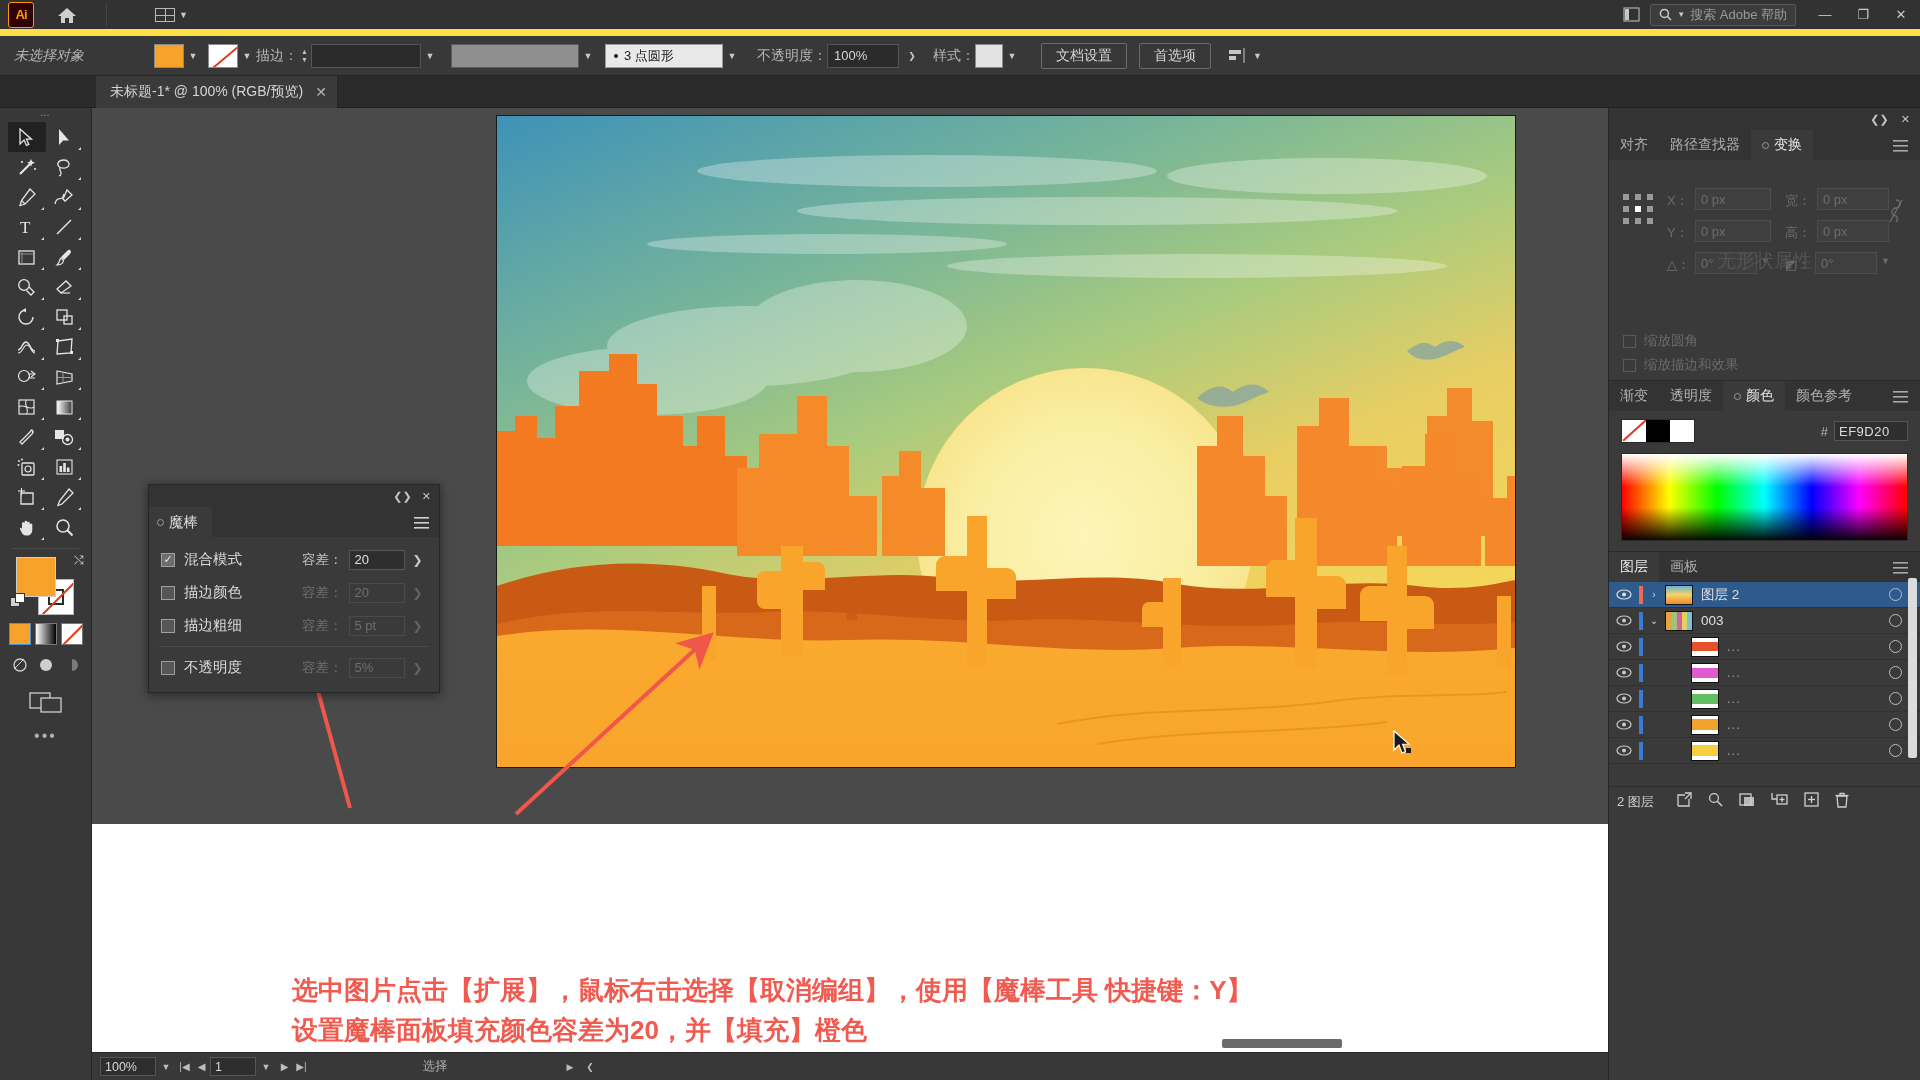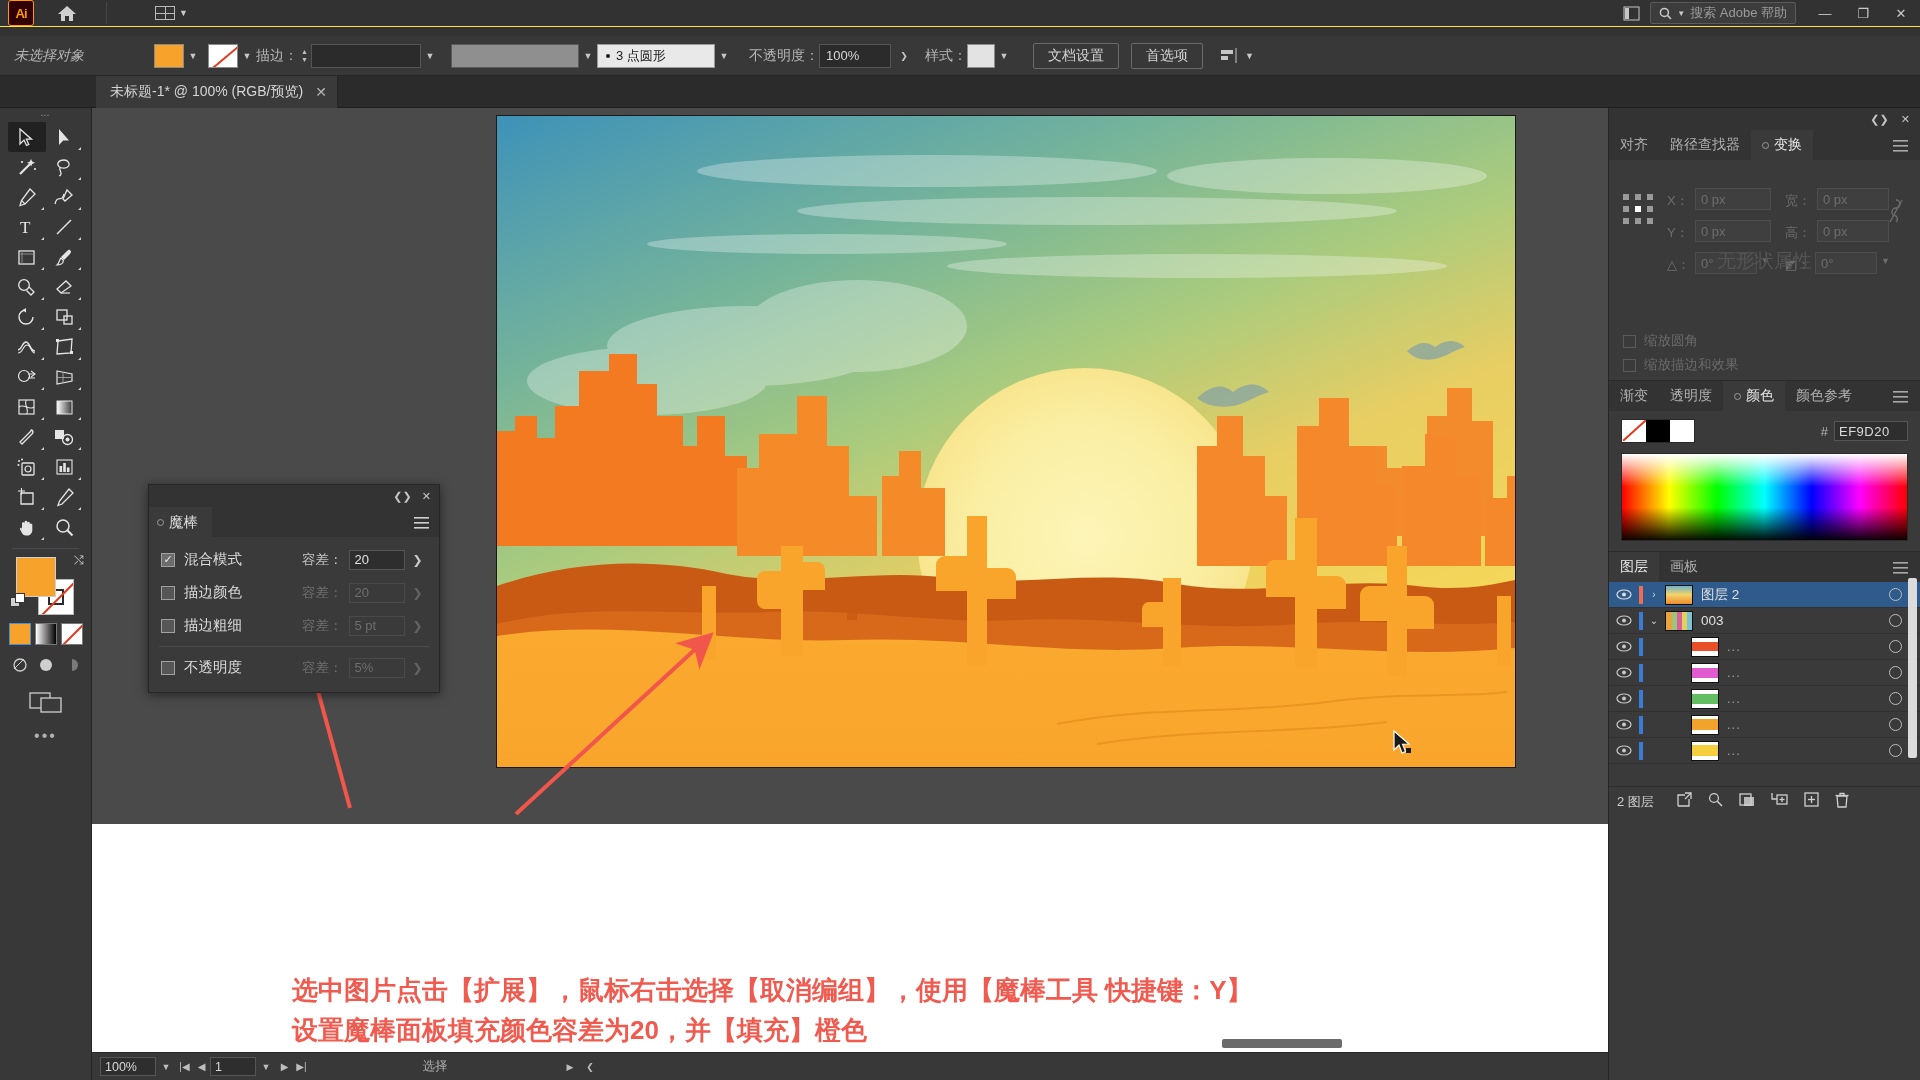--- a/index.html
+++ b/index.html
@@ -1,22 +1,22 @@
 <!DOCTYPE html>
 <html><head>
 <meta charset="utf-8">
 <style>
   * { box-sizing: border-box; margin:0; padding:0; }
   html,body { width:1920px; height:1080px; overflow:hidden; background:#323232;
     font-family:"Liberation Sans","DejaVu Sans",sans-serif; -webkit-font-smoothing:antialiased; }
   .app { position:relative; width:1920px; height:1080px; background:#323232; }
 
   
-  .menubar { position:absolute; left:0; top:0; width:1920px; height:27px; background:#323232;
-    display:flex; align-items:center; border-bottom:1px solid #fde047;gap:16px; }
+  .menubar { position:absolute; left:0; top:0; width:1920px; height:36px; background:#323232;
+    display:flex; align-items:center; border-bottom:7px solid #fde047;gap:16px; }
   .ai-logo { width:26px; height:26px; margin-left:8px; border-radius:3px; background:#310000;
     border:1px solid #ff9a00; color:#ff9a00; font-size:13px; font-weight:bold; display:flex;
     align-items:center; justify-content:center; letter-spacing:-1px; }
   .home-ico { width:34px; height:36px; display:flex; align-items:center; justify-content:center; }
   .menu-sep { width:1px; height:22px; background:#474747; margin:0 6px; }
   .menu-items { display:flex; align-items:center; margin-left:14px; }
   .menu-item { color:#c8c8c8; font-size:14.5px; padding:4px 11px; cursor:default; white-space:nowrap; }
   .ws-switch { display:flex; align-items:center; gap:4px; margin-left:20px; padding:3px 6px; }
   .ws-grid { width:20px; height:14px; border:1px solid #b9b9b9; position:relative; }
   .ws-grid::after { content:""; position:absolute; left:0; top:6px; width:100%; height:1px; background:#b9b9b9;}
@@ -247,21 +247,21 @@
     <div class="stepper">
         <div>▲</div>
         <div>▼</div>
       </div>
     <div class="cb-field lg"></div>
     <div class="drop-arrow">▼</div>
 
     <div class="cb-brush" style="margin-left:12px;"></div>
     <div class="drop-arrow">▼</div>
 
-    <div class="cb-select" style="margin-left:0;width:118px;">
+    <div class="cb-select" style="margin-left:8px;width:118px;">
       <span class="dot3"></span>
       <span>3 点圆形</span>
     </div>
     <div class="drop-arrow">▼</div>
 
     <div class="cb-label" style="margin-left:16px;">不透明度：</div>
     <div class="cb-opacity">100%</div>
     <div class="drop-arrow" style="width:26px;">❯</div>
 
     <div class="cb-label" style="margin-left:8px;">样式：</div>

